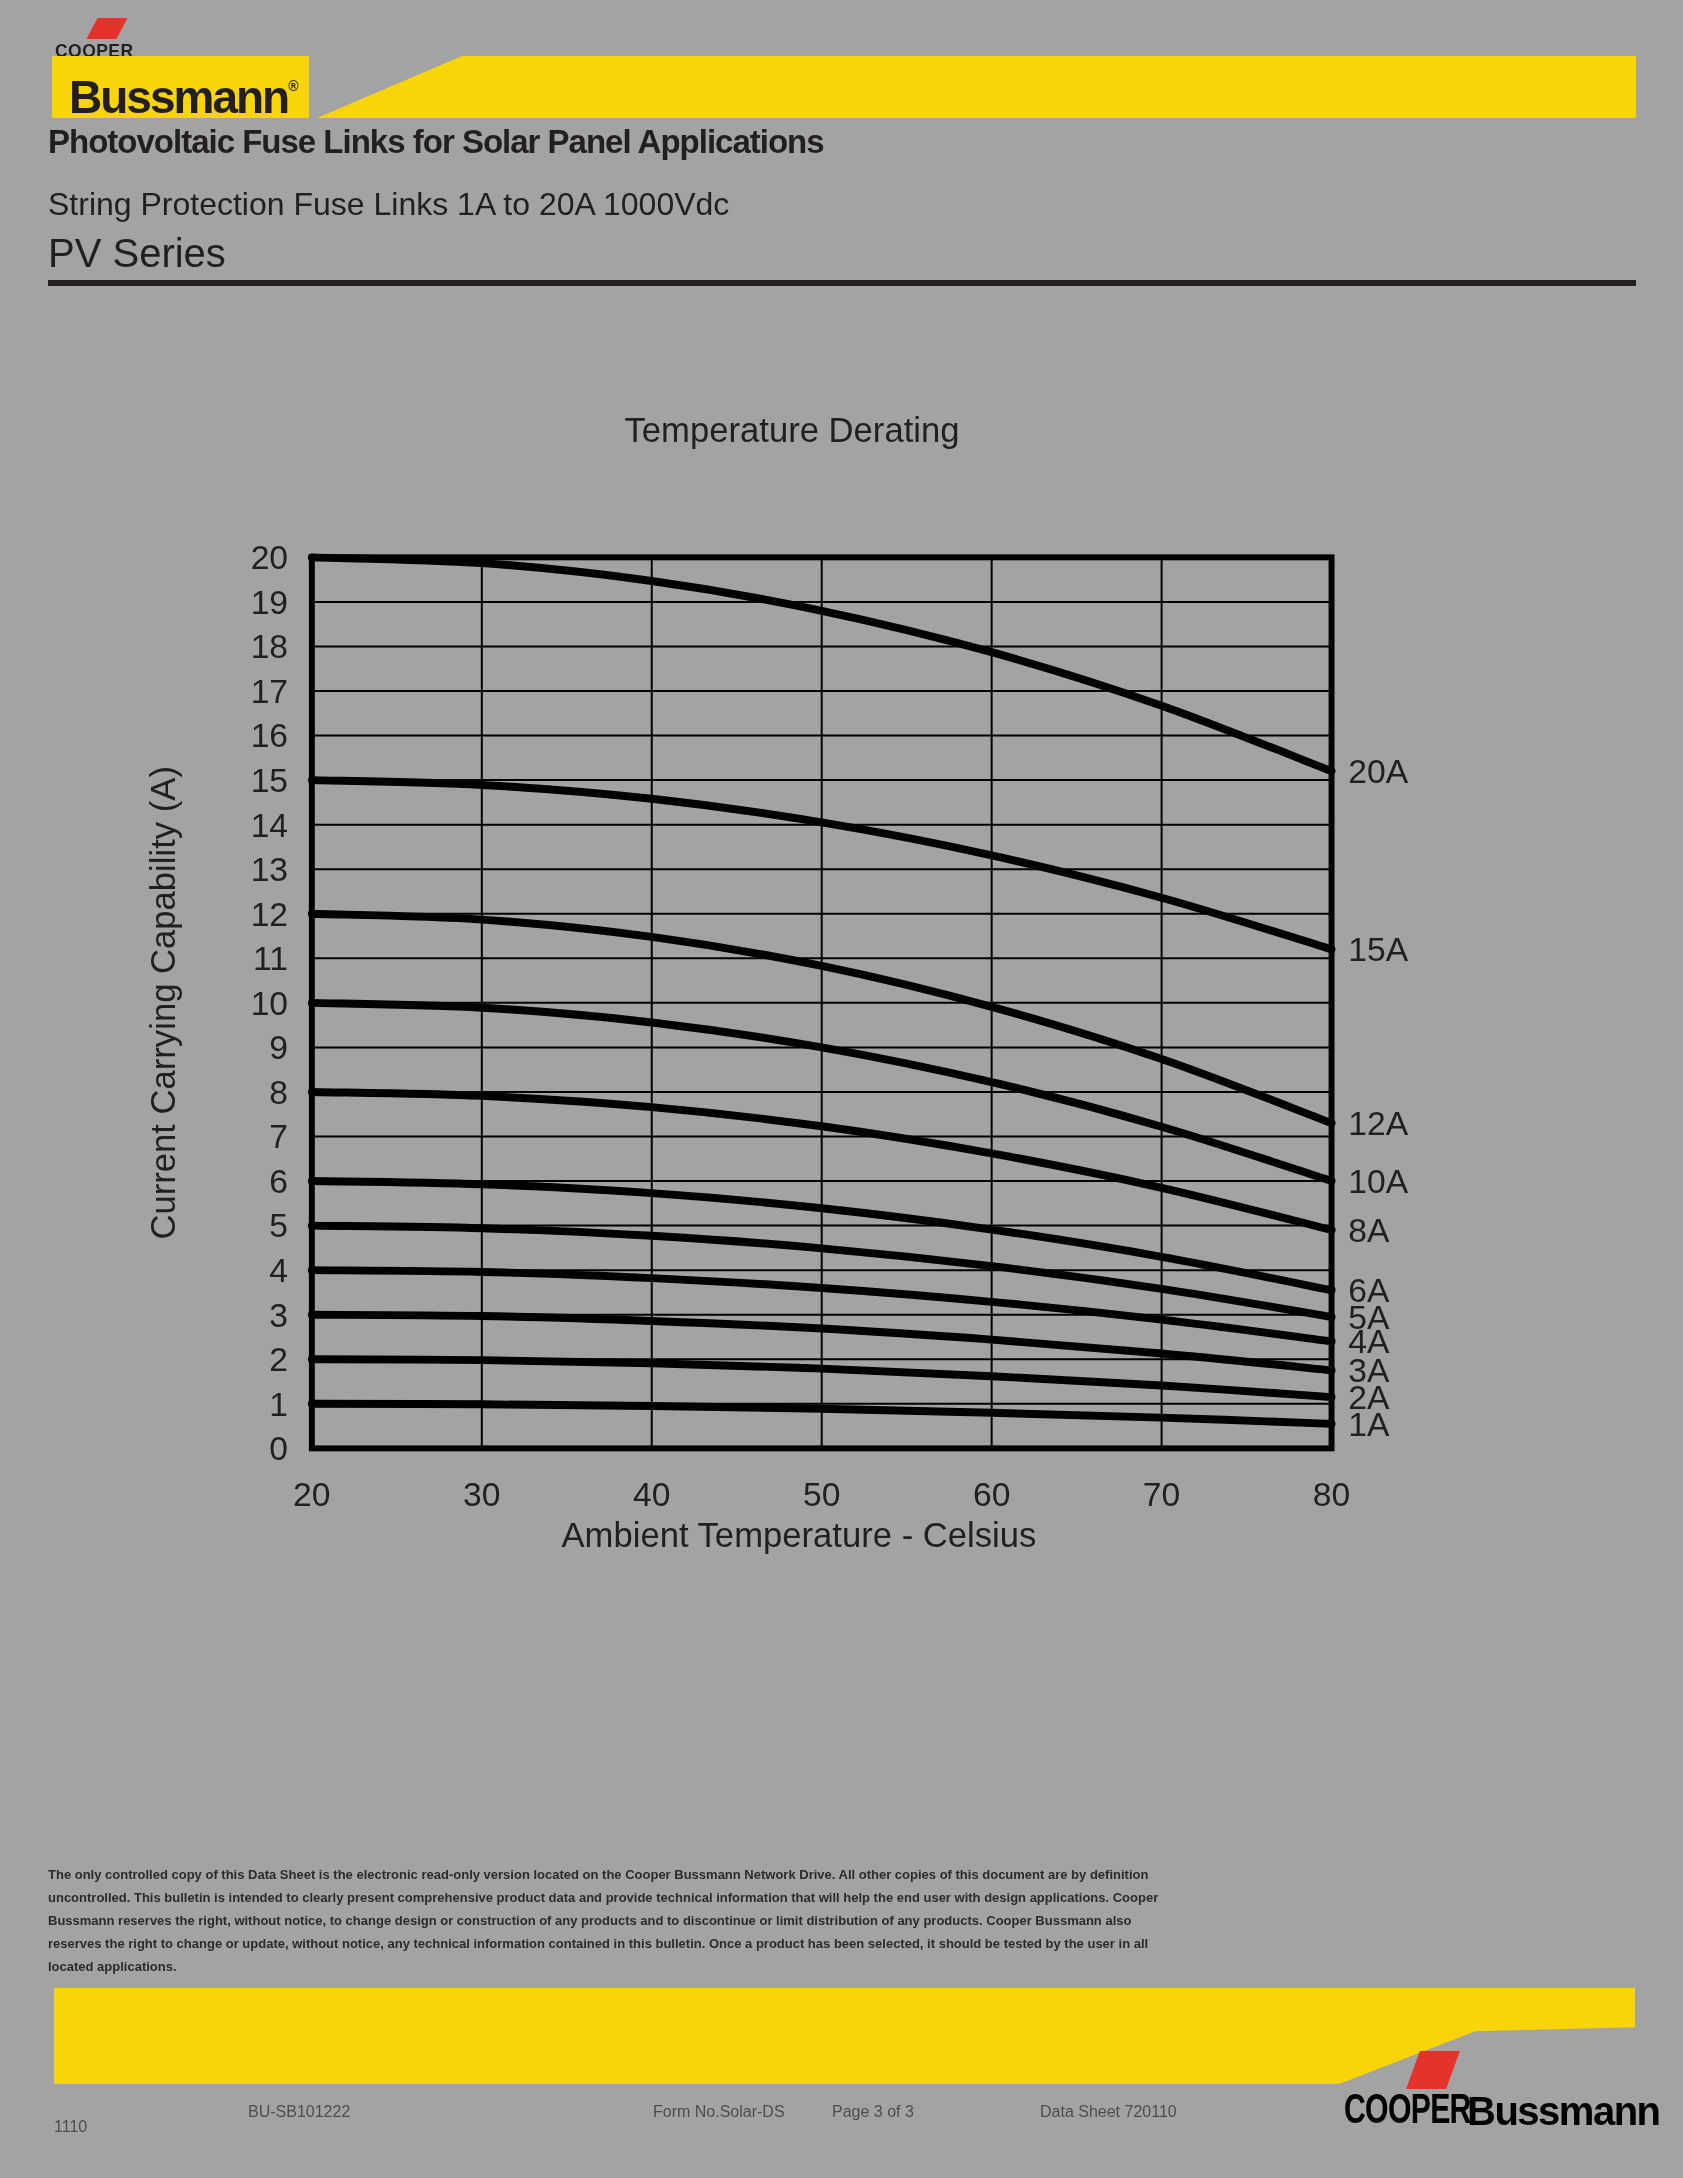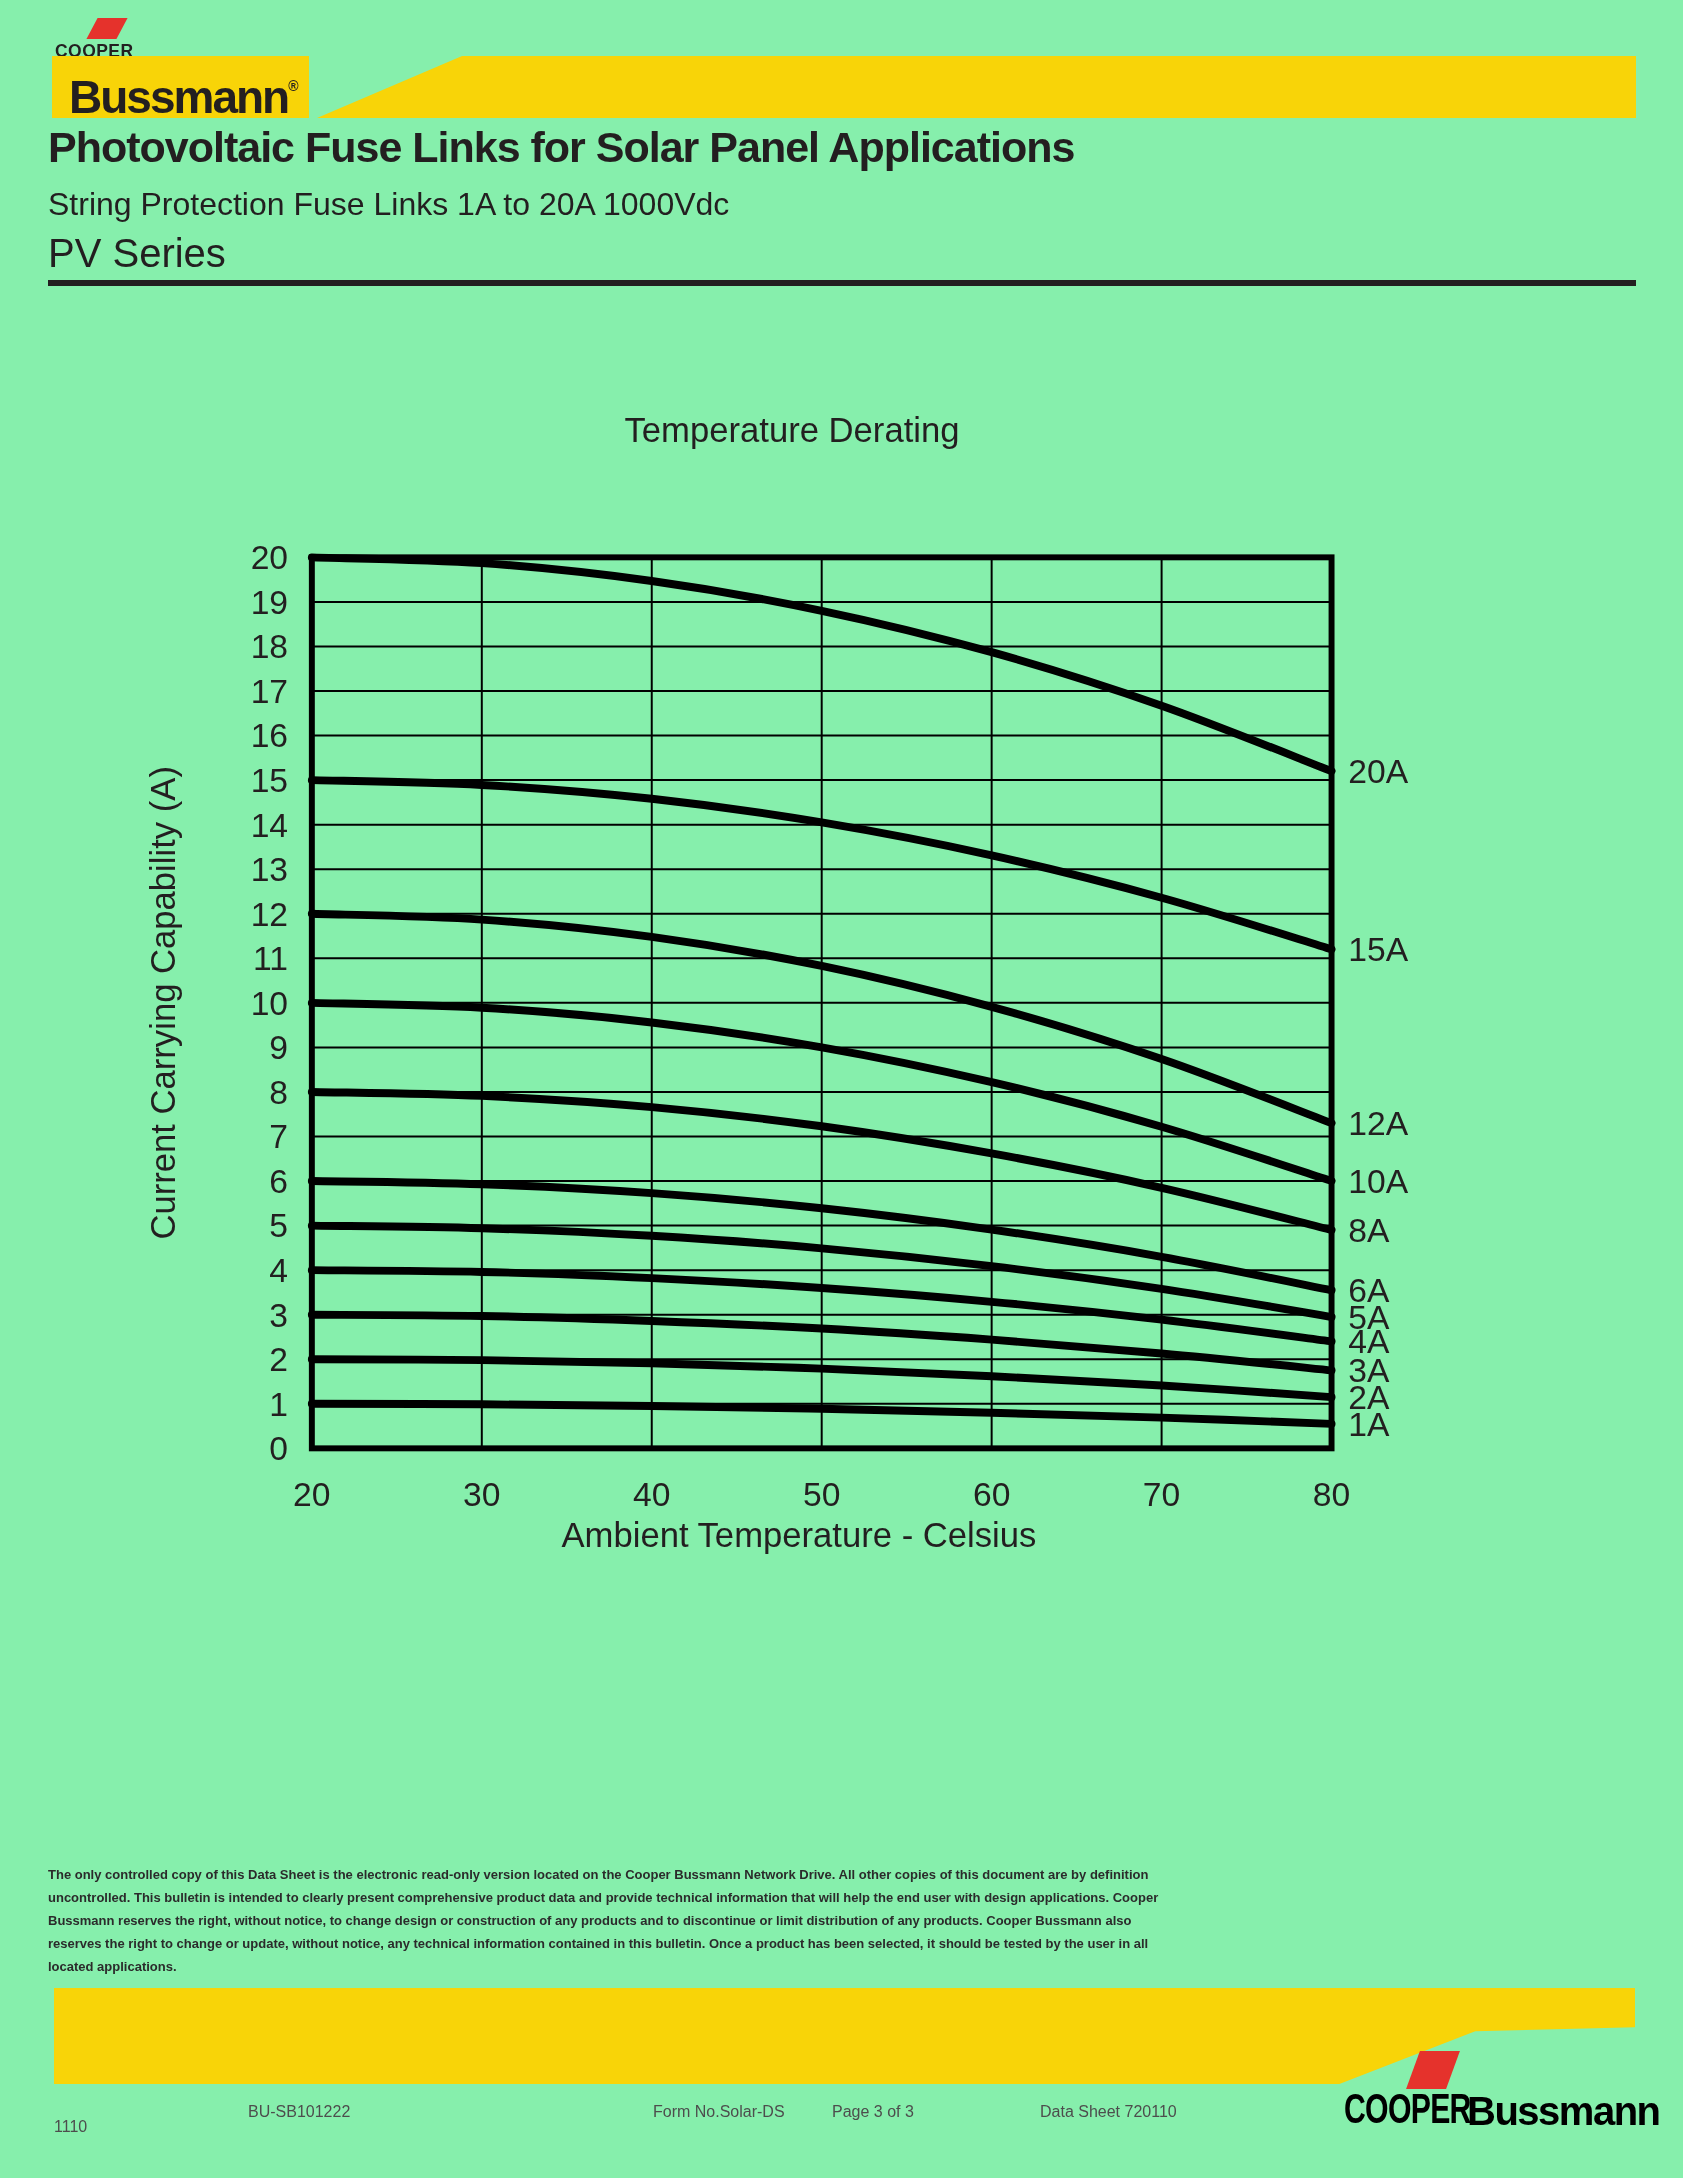--- a/index.html
+++ b/index.html
@@ -3,31 +3,31 @@
 <meta charset="utf-8">
 <style>
   :root{
     --yellow:#F8D408;
     --red:#E5322C;
     --ink:#231F20;
     --meta:#4D4D4D;
   }
   *{margin:0;padding:0;box-sizing:border-box;}
   body{background:#888;font-family:"Liberation Sans",sans-serif;}
-  .page{position:relative;width:1683px;height:2178px;background:#86efac;overflow:hidden;margin:0 auto;}
+  .page{position:relative;width:1683px;height:2178px;background:#a3a3a3;overflow:hidden;margin:0 auto;}
 
   
   .hdr-red-flag{position:absolute;left:92px;top:18px;width:30px;height:21px;background:var(--red);transform:skewX(-28deg);}
   .hdr-cooper{position:absolute;left:55px;top:40px;font-size:19px;font-weight:bold;color:var(--ink);letter-spacing:0.5px;transform:scaleX(.92);transform-origin:left;}
   .bussmann-box{position:absolute;left:52px;top:56px;width:257px;height:62px;background:var(--yellow);padding-left:32px;}
   .bussmann-word{position:absolute;left:17px;top:0;line-height:60px;font-size:46px;font-weight:bold;letter-spacing:-2px;color:var(--ink);}
   .bussmann-reg{font-size:14px;vertical-align:22px;letter-spacing:0;}
   .hdr-swoosh{position:absolute;left:317px;top:56px;width:1319px;height:62px;background:var(--yellow);clip-path:polygon(11% 0,100% 0,100% 100%,0% 100%);}
 
-  .doc-title{position:absolute;left:48px;top:123px;font-size:43px;font-weight:bold;letter-spacing:-1px;color:var(--ink);}
+  .doc-title{position:absolute;left:48px;top:123px;font-size:33px;font-weight:bold;letter-spacing:-1px;color:var(--ink);}
   .doc-subtitle{position:absolute;left:48px;top:186px;font-size:32px;color:var(--ink);}
   .doc-series{position:absolute;left:48px;top:231px;font-size:40px;color:var(--ink);}
   .hdr-rule{position:absolute;left:48px;top:280px;width:1588px;height:6px;background:var(--ink);}
 
   
   .chart-svg{position:absolute;left:99px;top:391px;width:1386px;height:1193px;}
   .grid{stroke:#000;stroke-width:2;}
   .plot-border{fill:none;stroke:#000;stroke-width:6;}
   .curve{fill:none;stroke:#000;stroke-width:8;stroke-linecap:round;stroke-linejoin:round;}
   .tick{font-family:"Liberation Sans",sans-serif;font-size:34px;fill:var(--ink);}

